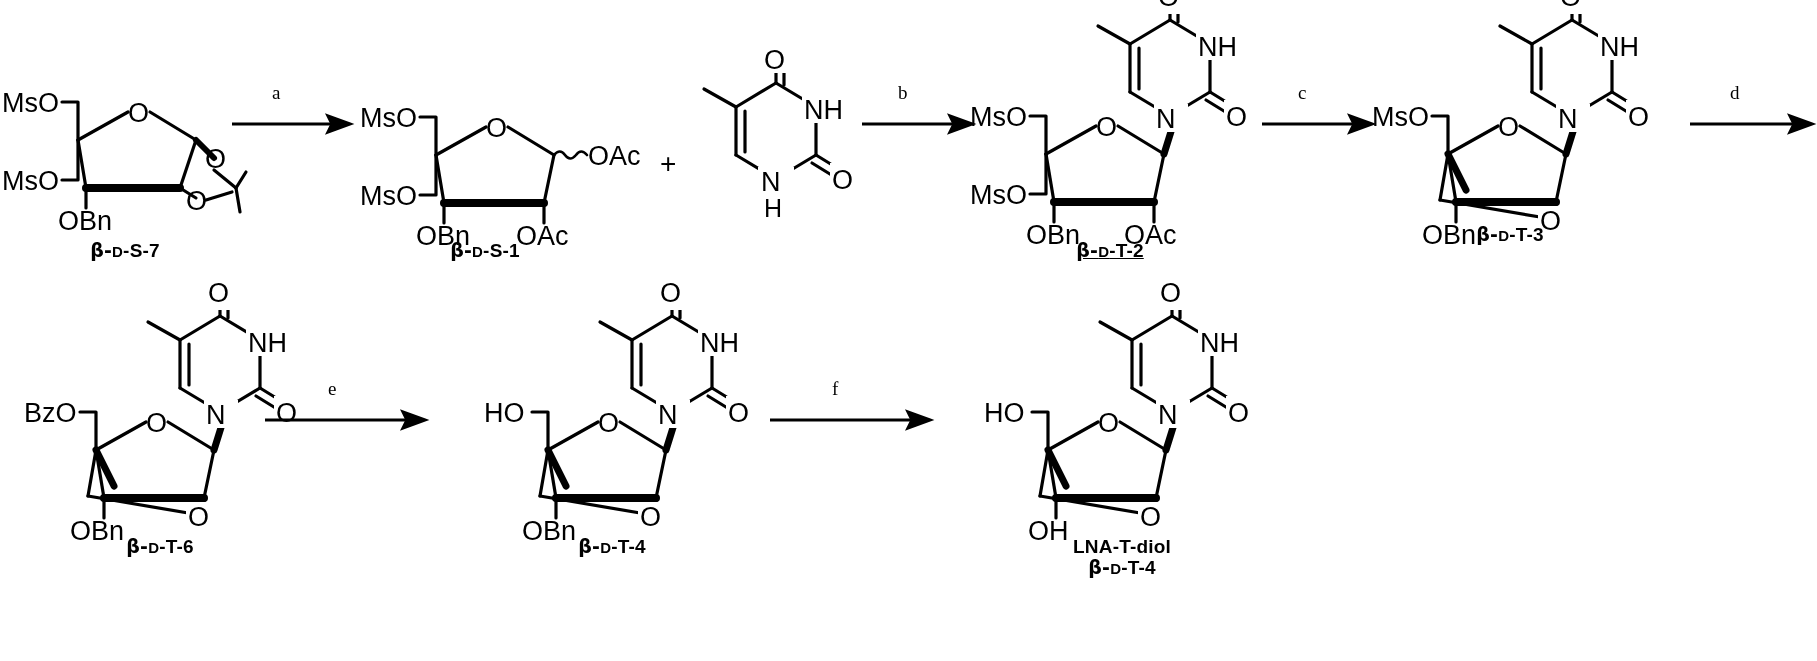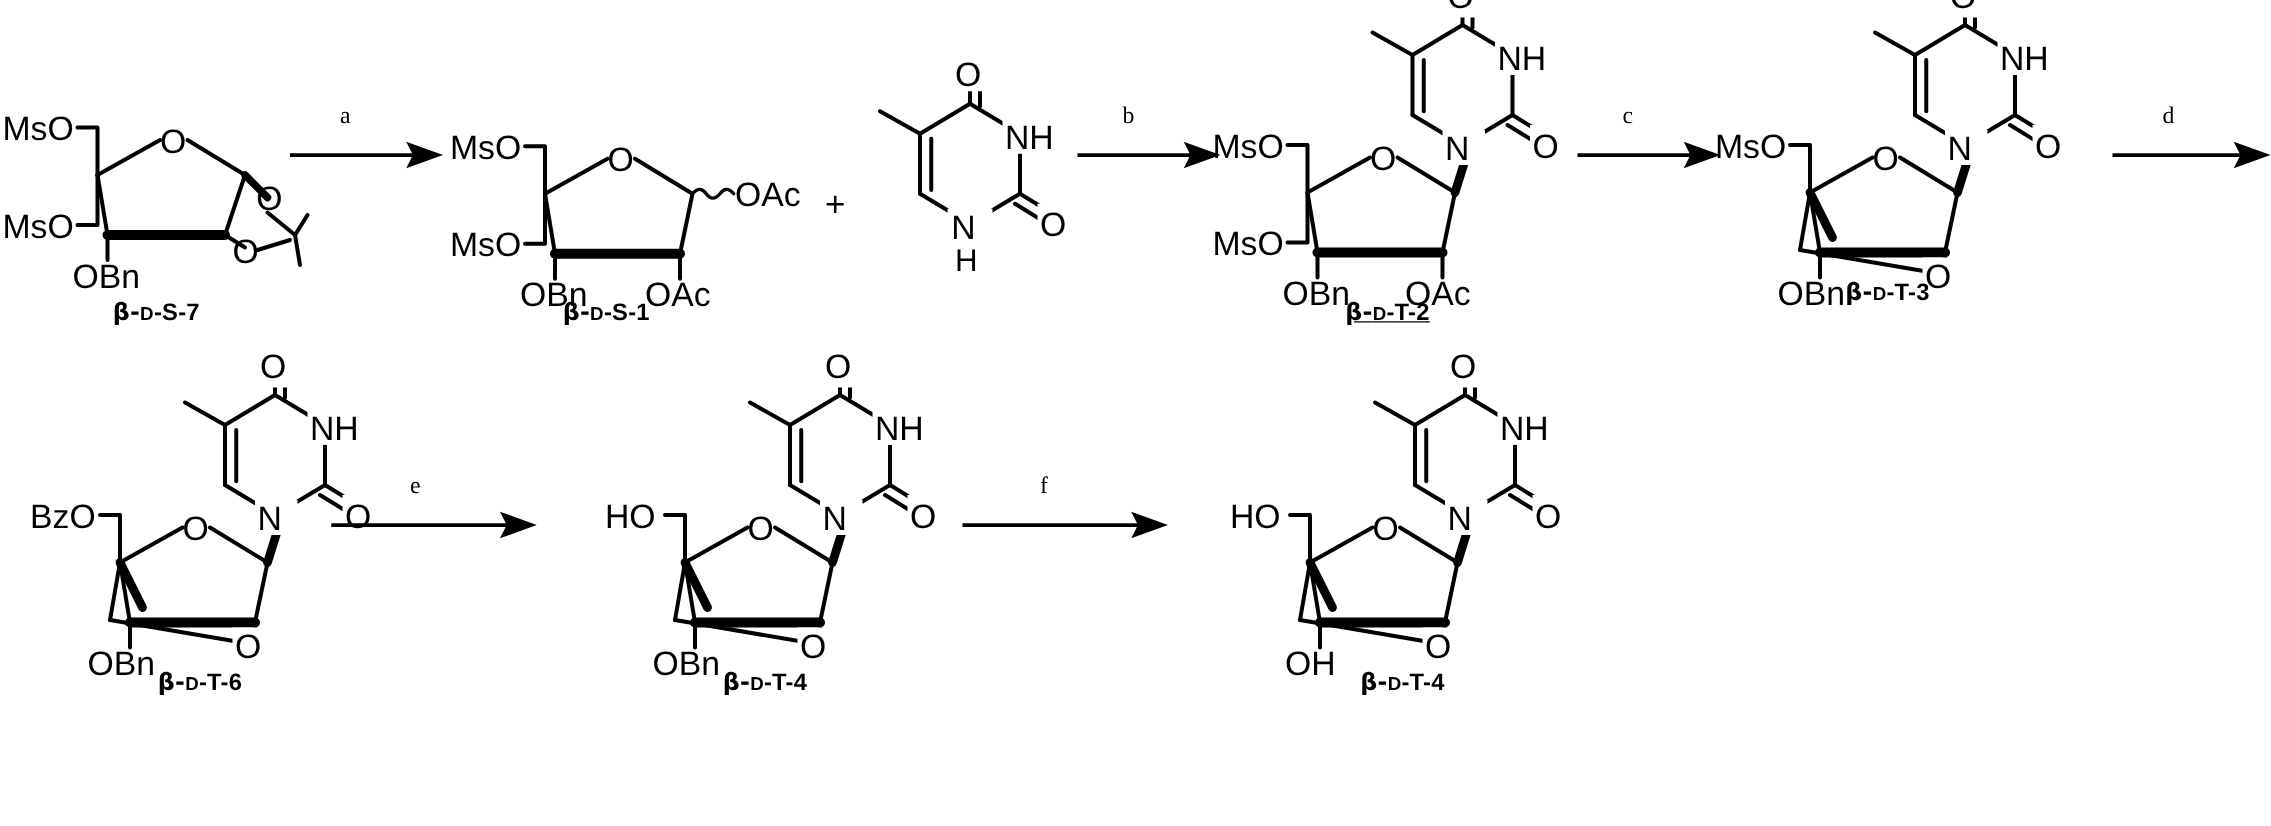--- a/index.html
+++ b/index.html
@@ -407,16 +407,17 @@
       <text x="128" y="122">O</text>
       <text x="58" y="230">OH</text>
       <text x="170" y="216">O</text>
       <text x="190" y="-8">O</text>
       <text x="230" y="42">NH</text>
       <text x="188" y="114">N</text>
       <text x="258" y="112">O</text>
     </svg>
   </div>
   <div class="label" style="left:1002px;top:508px;width:240px;">
+    <div>LNA-T-diol</div>
     <div><span class="beta">β-</span><span class="sc">D</span><span>-T-4</span></div>
   </div>
 
 </div>
 
 </body></html>

